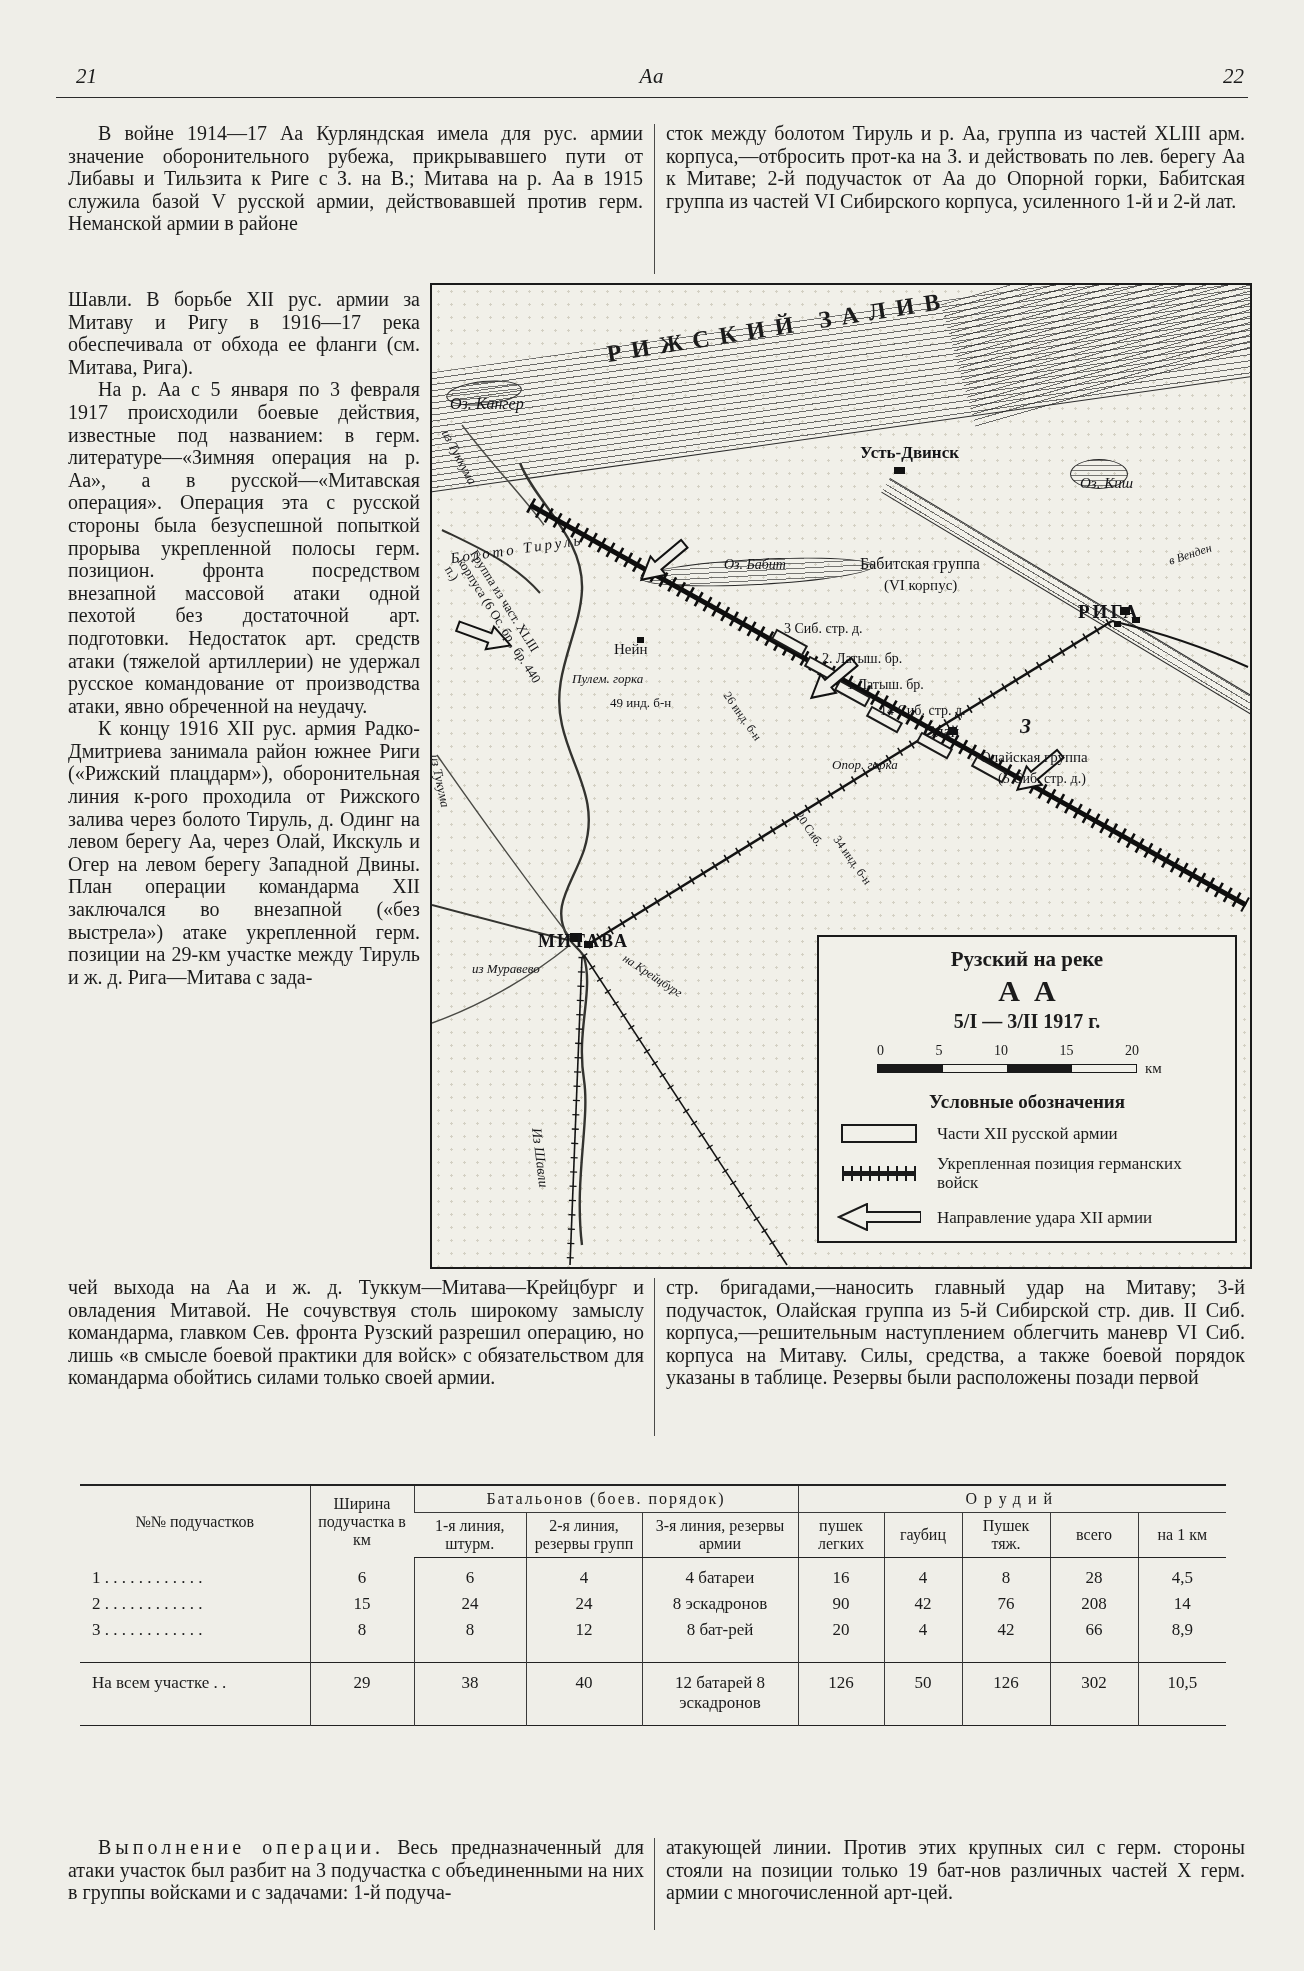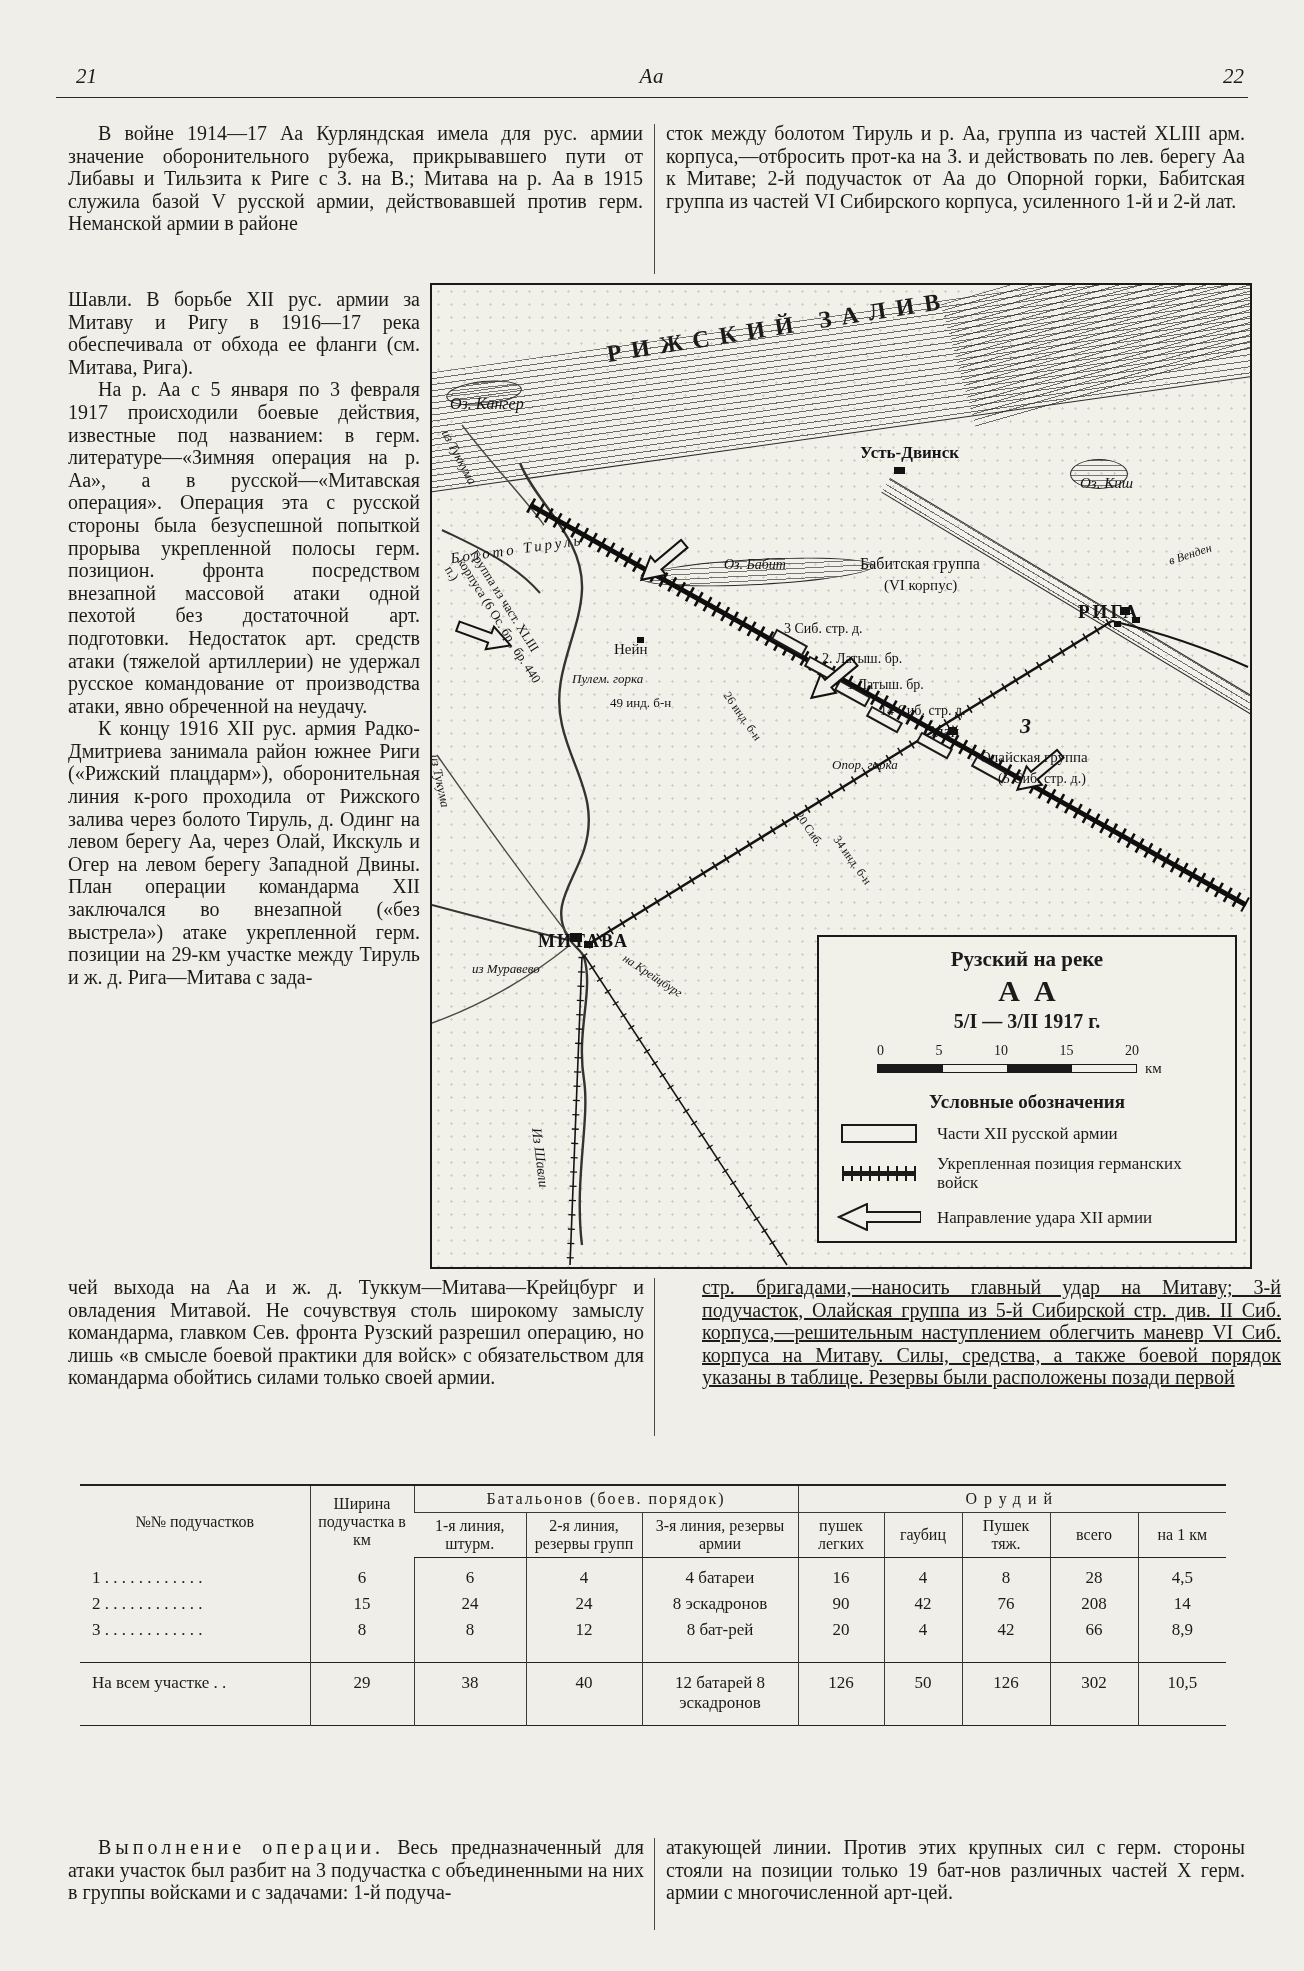--- a/index.html
+++ b/index.html
@@ -24,21 +24,21 @@
   
   .txt{position:absolute;font-size:20px;line-height:22.6px;text-align:justify;}
   .txt p{margin:0;}
   .ind{text-indent:30px;}
   .colrule{position:absolute;width:0;border-left:1px solid #4a4a48;}
 
   .c1top{left:68px;top:122px;width:575px;}
   .c2top{left:666px;top:122px;width:579px;}
   .c1narrow{left:68px;top:288px;width:352px;height:976px;overflow:hidden;}
   .c1below{left:68px;top:1276px;width:576px;}
-  .c2below{left:702px;top:1276px;width:579px;text-decoration:underline;}
+  .c2below{left:666px;top:1276px;width:579px;}
   .botleft{left:68px;top:1836px;width:576px;}
   .botright{left:666px;top:1836px;width:579px;}
   .lead-sp{letter-spacing:4px;}
 
   
   .map{
     position:absolute;left:430px;top:283px;width:818px;height:982px;
     border:2px solid #1a1a1a;background:#f1f0e9;overflow:hidden;
     background-image:radial-gradient(#d3d0c3 1.1px, transparent 1.2px);
     background-size:13px 13px;

